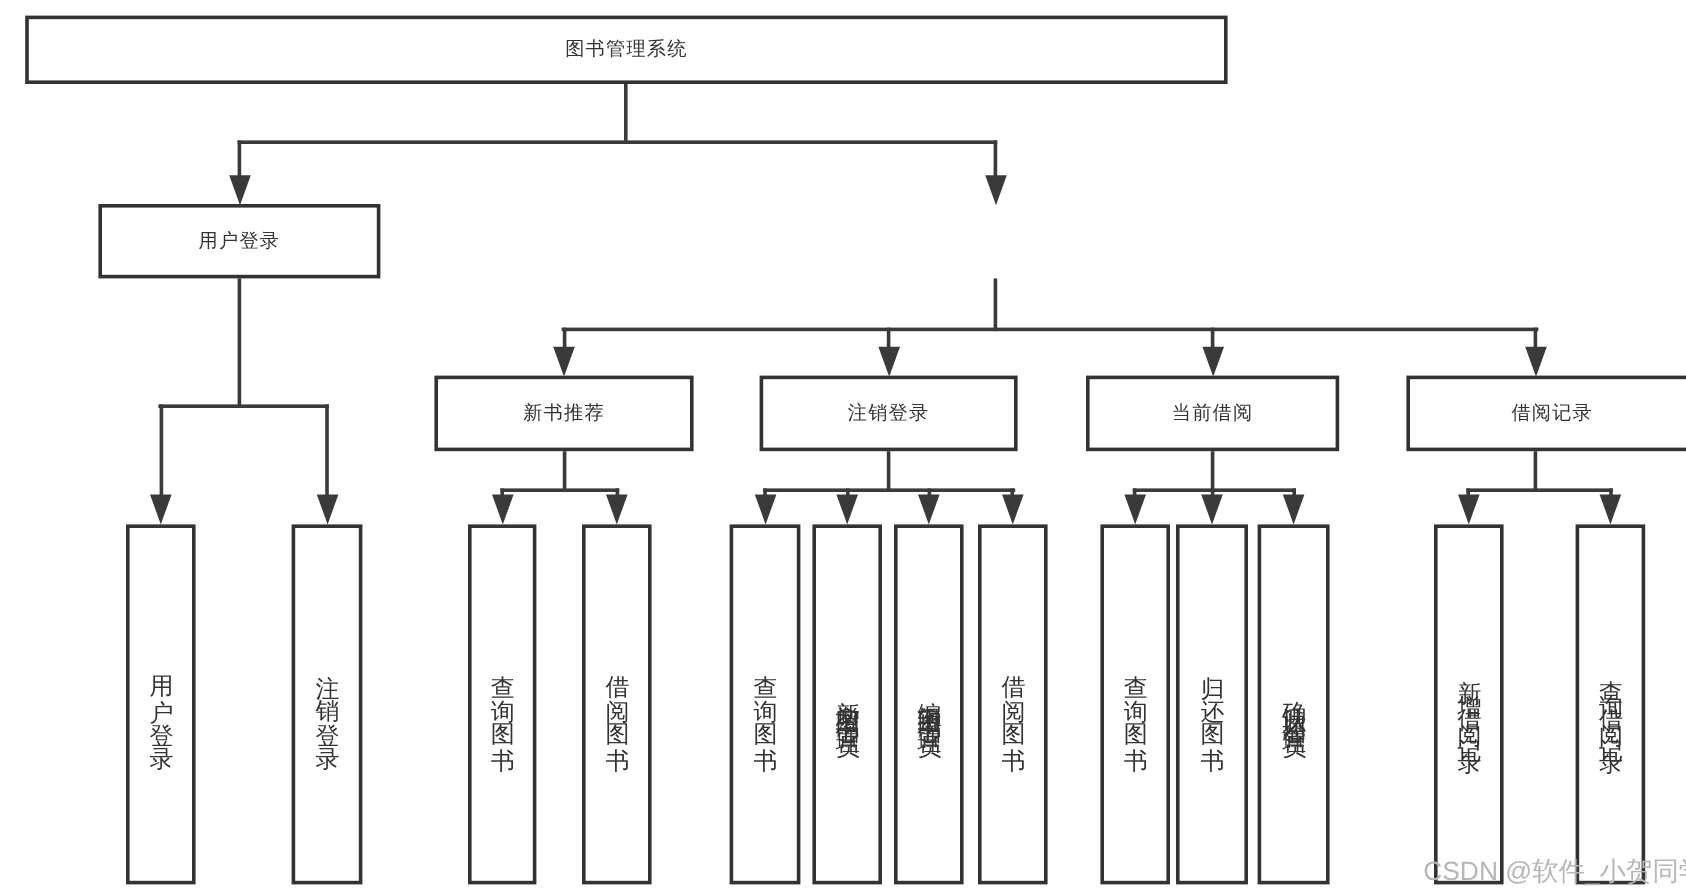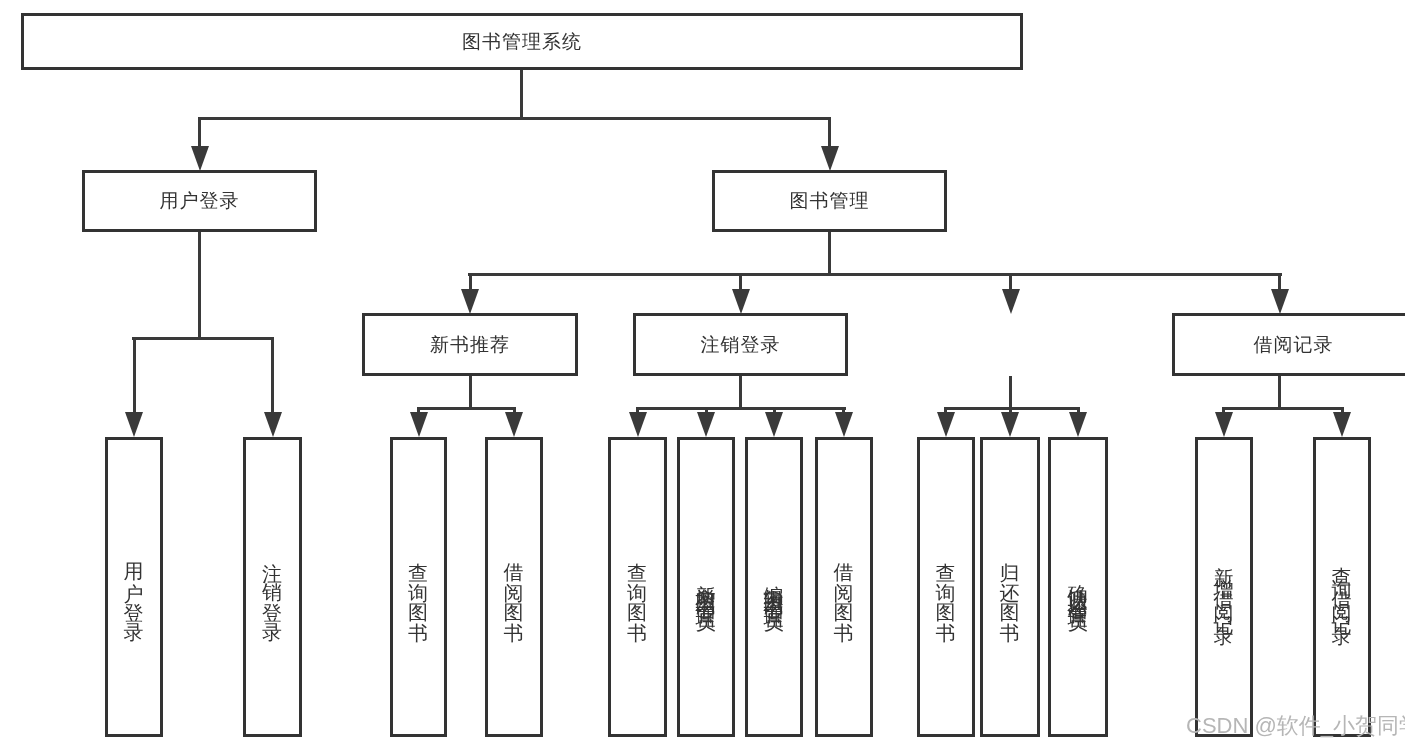--- a/index.html
+++ b/index.html
@@ -11,21 +11,21 @@
     overflow:hidden;
   }
   .box{
     position:absolute;
     box-sizing:border-box;
     border:3px solid var(--border,#333333);
     background:#fff;
     display:flex;align-items:center;justify-content:center;
   }
   .hlabel{
-    font-size:19px;
+    font-size:16px;
     color:var(--text,#333333);
     letter-spacing:1px;
     white-space:nowrap;
   }
   .vlabel{
     writing-mode:vertical-rl;
     text-orientation:mixed;
     font-size:20px;
     color:var(--text,#333333);
     line-height:1;
@@ -60,23 +60,20 @@
   <div class="vline" style="left:520px;top:70px;height:50px"></div>
   <div class="hline" style="left:198px;top:117px;width:633px"></div>
   <div class="vline" style="left:198px;top:117px;height:34px"></div>
   <div class="vline" style="left:828px;top:117px;height:34px"></div>
   <div class="arrow" style="left:191px;top:146px"></div>
   <div class="arrow" style="left:821px;top:146px"></div>
 
   <div class="box" style="left:82px;top:170px;width:235px;height:62px">
     <span class="hlabel">用户登录</span>
   </div>
-  <div class="box" style="left:712px;top:170px;width:235px;height:62px">
-    <span class="hlabel">图书管理</span>
-  </div>
 
   <div class="vline" style="left:198px;top:232px;height:108px"></div>
   <div class="hline" style="left:132px;top:337px;width:142px"></div>
   <div class="vline" style="left:133px;top:337px;height:80px"></div>
   <div class="vline" style="left:271px;top:337px;height:80px"></div>
   <div class="arrow" style="left:125px;top:412px"></div>
   <div class="arrow" style="left:264px;top:412px"></div>
 
   <div class="vline" style="left:828px;top:232px;height:44px"></div>
   <div class="hline" style="left:468px;top:273px;width:814px"></div>
@@ -87,20 +84,23 @@
   <div class="arrow" style="left:461px;top:289px"></div>
   <div class="arrow" style="left:732px;top:289px"></div>
   <div class="arrow" style="left:1002px;top:289px"></div>
   <div class="arrow" style="left:1271px;top:289px"></div>
 
   <div class="box" style="left:362px;top:313px;width:216px;height:63px">
     <span class="hlabel">新书推荐</span>
   </div>
   <div class="box" style="left:633px;top:313px;width:215px;height:63px">
     <span class="hlabel">注销登录</span>
+  </div>
+  <div class="box" style="left:905px;top:313px;width:211px;height:63px">
+    <span class="hlabel">当前借阅</span>
   </div>
   <div class="box" style="left:1172px;top:313px;width:243px;height:63px">
     <span class="hlabel">借阅记录</span>
   </div>
 
   <div class="vline" style="left:469px;top:376px;height:34px"></div>
   <div class="hline" style="left:417px;top:407px;width:99px"></div>
   <div class="vline" style="left:417px;top:407px;height:8px"></div>
   <div class="vline" style="left:513px;top:407px;height:8px"></div>
   <div class="arrow" style="left:410px;top:412px"></div>

